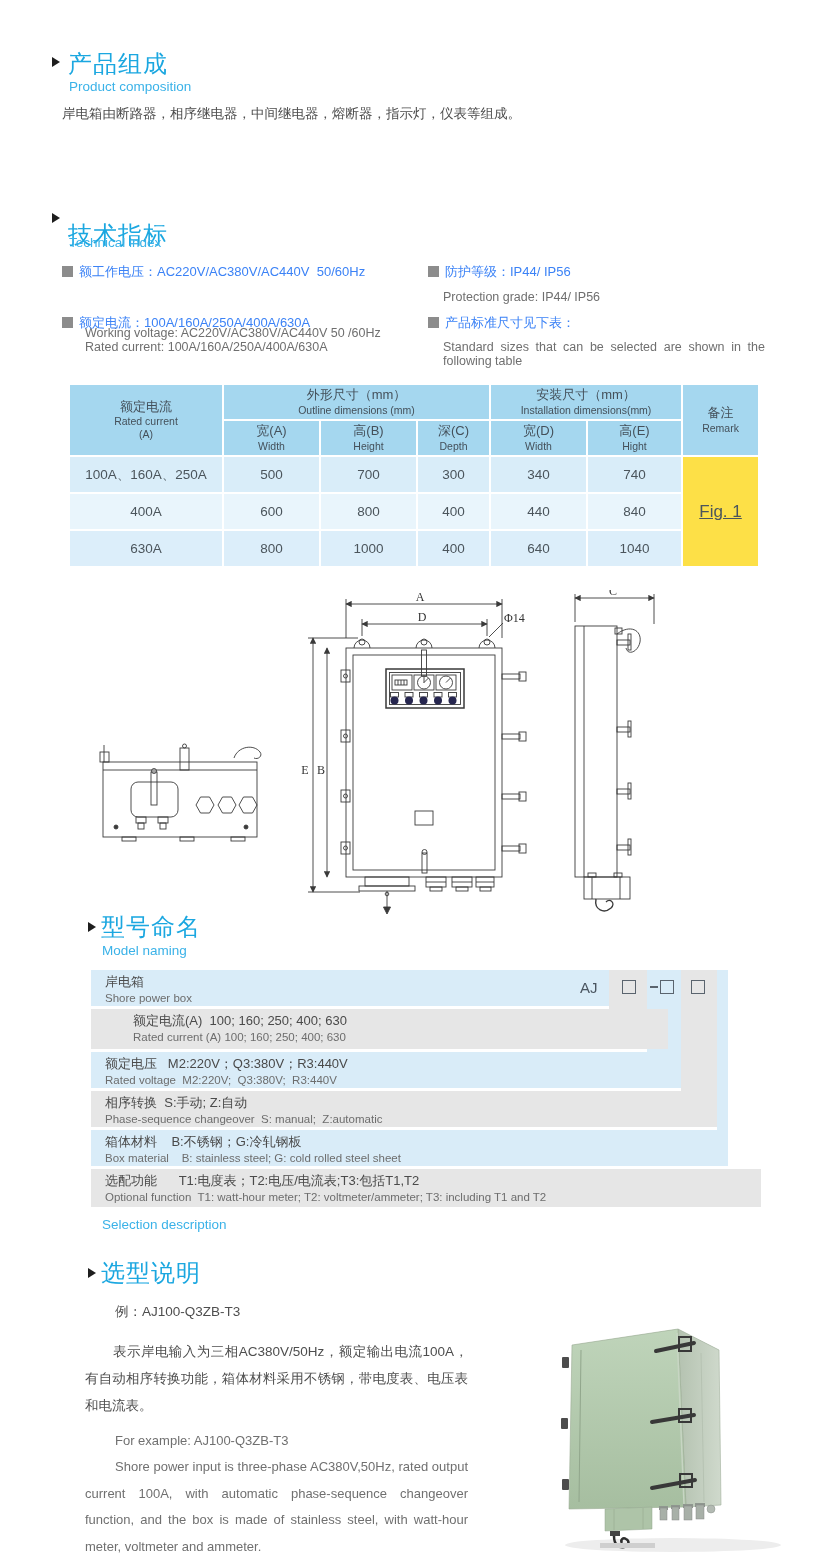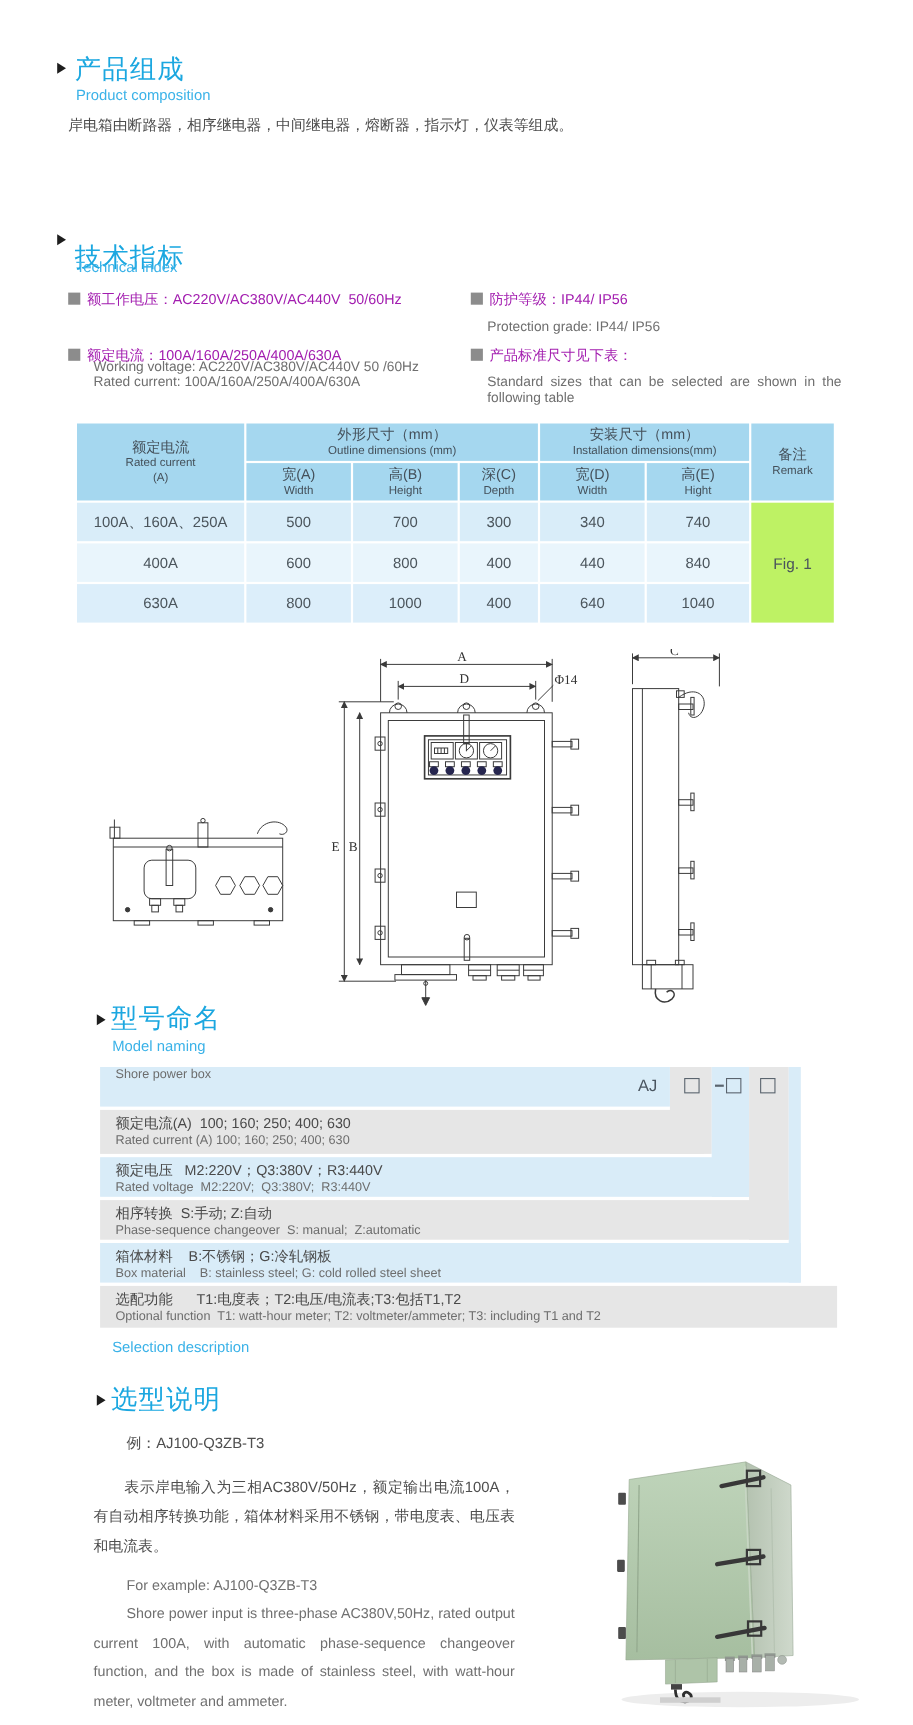--- a/index.html
+++ b/index.html
@@ -6,37 +6,37 @@
   #page{position:relative;width:830px;height:1568px;background:#ffffff;overflow:hidden;
         font-family:"Liberation Sans",sans-serif;}
   
   .sec-arrow{position:absolute;width:0;height:0;border-left:8px solid #1e1e1e;
              border-top:5.5px solid transparent;border-bottom:5.5px solid transparent;}
   .sec-title{position:absolute;font-size:24px;color:#1ba7e0;letter-spacing:1px;line-height:1;}
   .sec-sub{position:absolute;font-size:13.5px;color:#3ab2e8;line-height:1;}
   .para-cn{position:absolute;font-size:13.5px;color:#4c4c4c;line-height:1.4;}
   .para-en{position:absolute;font-size:13px;color:#757575;line-height:1.4;}
   
-  .bullet{position:absolute;font-size:13px;color:#a21caf;white-space:pre;}
+  .bullet{position:absolute;font-size:13px;color:#3b82f6;white-space:pre;}
   .bullet .sq{display:inline-block;width:11px;height:11px;background:#8c8c8c;margin-right:6px;
               vertical-align:-1px;}
   .bullet-en{position:absolute;font-size:12.5px;color:#6f6f6f;}
   .just{text-align:justify;}
   
   .size-table{position:absolute;left:68px;top:383px;width:692px;border-collapse:separate;
               border-spacing:2px;table-layout:fixed;}
   .size-table td{text-align:center;vertical-align:middle;padding:0;}
   .size-table .th{background:#a5d7ef;color:#44505a;}
   .size-table .cn{font-size:13px;line-height:1.25;}
   .size-table .en{font-size:10.5px;line-height:1.25;}
   .size-table .bcell{font-size:13.5px;color:#4b555c;height:35px;}
   .size-table .r0{background:#d9edf9;}
   .size-table .r1{background:#e9f5fc;}
   .size-table .r2{background:#dceefa;}
-  .size-table .remark{background:#bef264;font-size:14px;color:#4b555c;}
+  .size-table .remark{background:#fde047;font-size:17px;color:#4b555c;text-decoration:underline;}
   
   .mn{position:absolute;}
   .mn-blue{background:#d9ecf8;}
   .mn-gray{background:#e6e6e6;}
   .mn-cn{font-size:13px;color:#4a4a4a;white-space:pre;padding:4px 0 0 14px;line-height:1.3;}
   .mn-en{font-size:11.5px;color:#6d6d6d;white-space:pre;padding-left:14px;line-height:1.3;}
   .mn-aj{position:absolute;font-size:15px;color:#4a5560;}
   .ph{position:absolute;width:12px;height:12px;border:1.5px solid #5a646e;background:transparent;}
   .ph-dash{position:absolute;width:8px;height:2px;background:#5a646e;}
   
@@ -309,29 +309,30 @@
   <span class="sec-arrow" style="left:88px;top:922px;"></span>
   <div class="sec-title" style="left:101px;top:915px;">型号命名</div>
   <div class="sec-sub" style="left:102px;top:944px;">Model naming</div>
 
   <div class="mn mn-gray" style="left:609px;top:970px;width:38px;height:79px;"></div>
   <div class="mn mn-blue" style="left:647px;top:970px;width:34px;height:118px;"></div>
   <div class="mn mn-gray" style="left:681px;top:970px;width:36px;height:157px;"></div>
   <div class="mn mn-blue" style="left:717px;top:970px;width:11px;height:196px;"></div>
 
   <div class="mn mn-blue" style="left:91px;top:970px;width:518px;height:36px;">
+    <div class="mn-cn">岸电箱</div>
     <div class="mn-en">Shore power box</div>
   </div>
   <div class="mn-aj" style="left:580px;top:979px;">AJ</div>
   <span class="ph" style="left:622px;top:980px;"></span>
   <span class="ph-dash" style="left:650px;top:986px;"></span>
   <span class="ph" style="left:660px;top:980px;"></span>
   <span class="ph" style="left:691px;top:980px;"></span>
 
-  <div class="mn mn-gray" style="left:91px;top:1009px;width:549px;height:40px;">
+  <div class="mn mn-gray" style="left:91px;top:1009px;width:549px;height:40px;padding-left:28px;">
     <div class="mn-cn">额定电流(A)  100; 160; 250; 400; 630</div>
     <div class="mn-en">Rated current (A) 100; 160; 250; 400; 630</div>
   </div>
   <div class="mn mn-blue" style="left:91px;top:1052px;width:590px;height:36px;">
     <div class="mn-cn">额定电压   M2:220V；Q3:380V；R3:440V</div>
     <div class="mn-en">Rated voltage  M2:220V;  Q3:380V;  R3:440V</div>
   </div>
   <div class="mn mn-blue" style="left:91px;top:1130px;width:637px;height:36px;">
     <div class="mn-cn">箱体材料    B:不锈钢；G:冷轧钢板</div>
     <div class="mn-en">Box material    B: stainless steel; G: cold rolled steel sheet</div>

